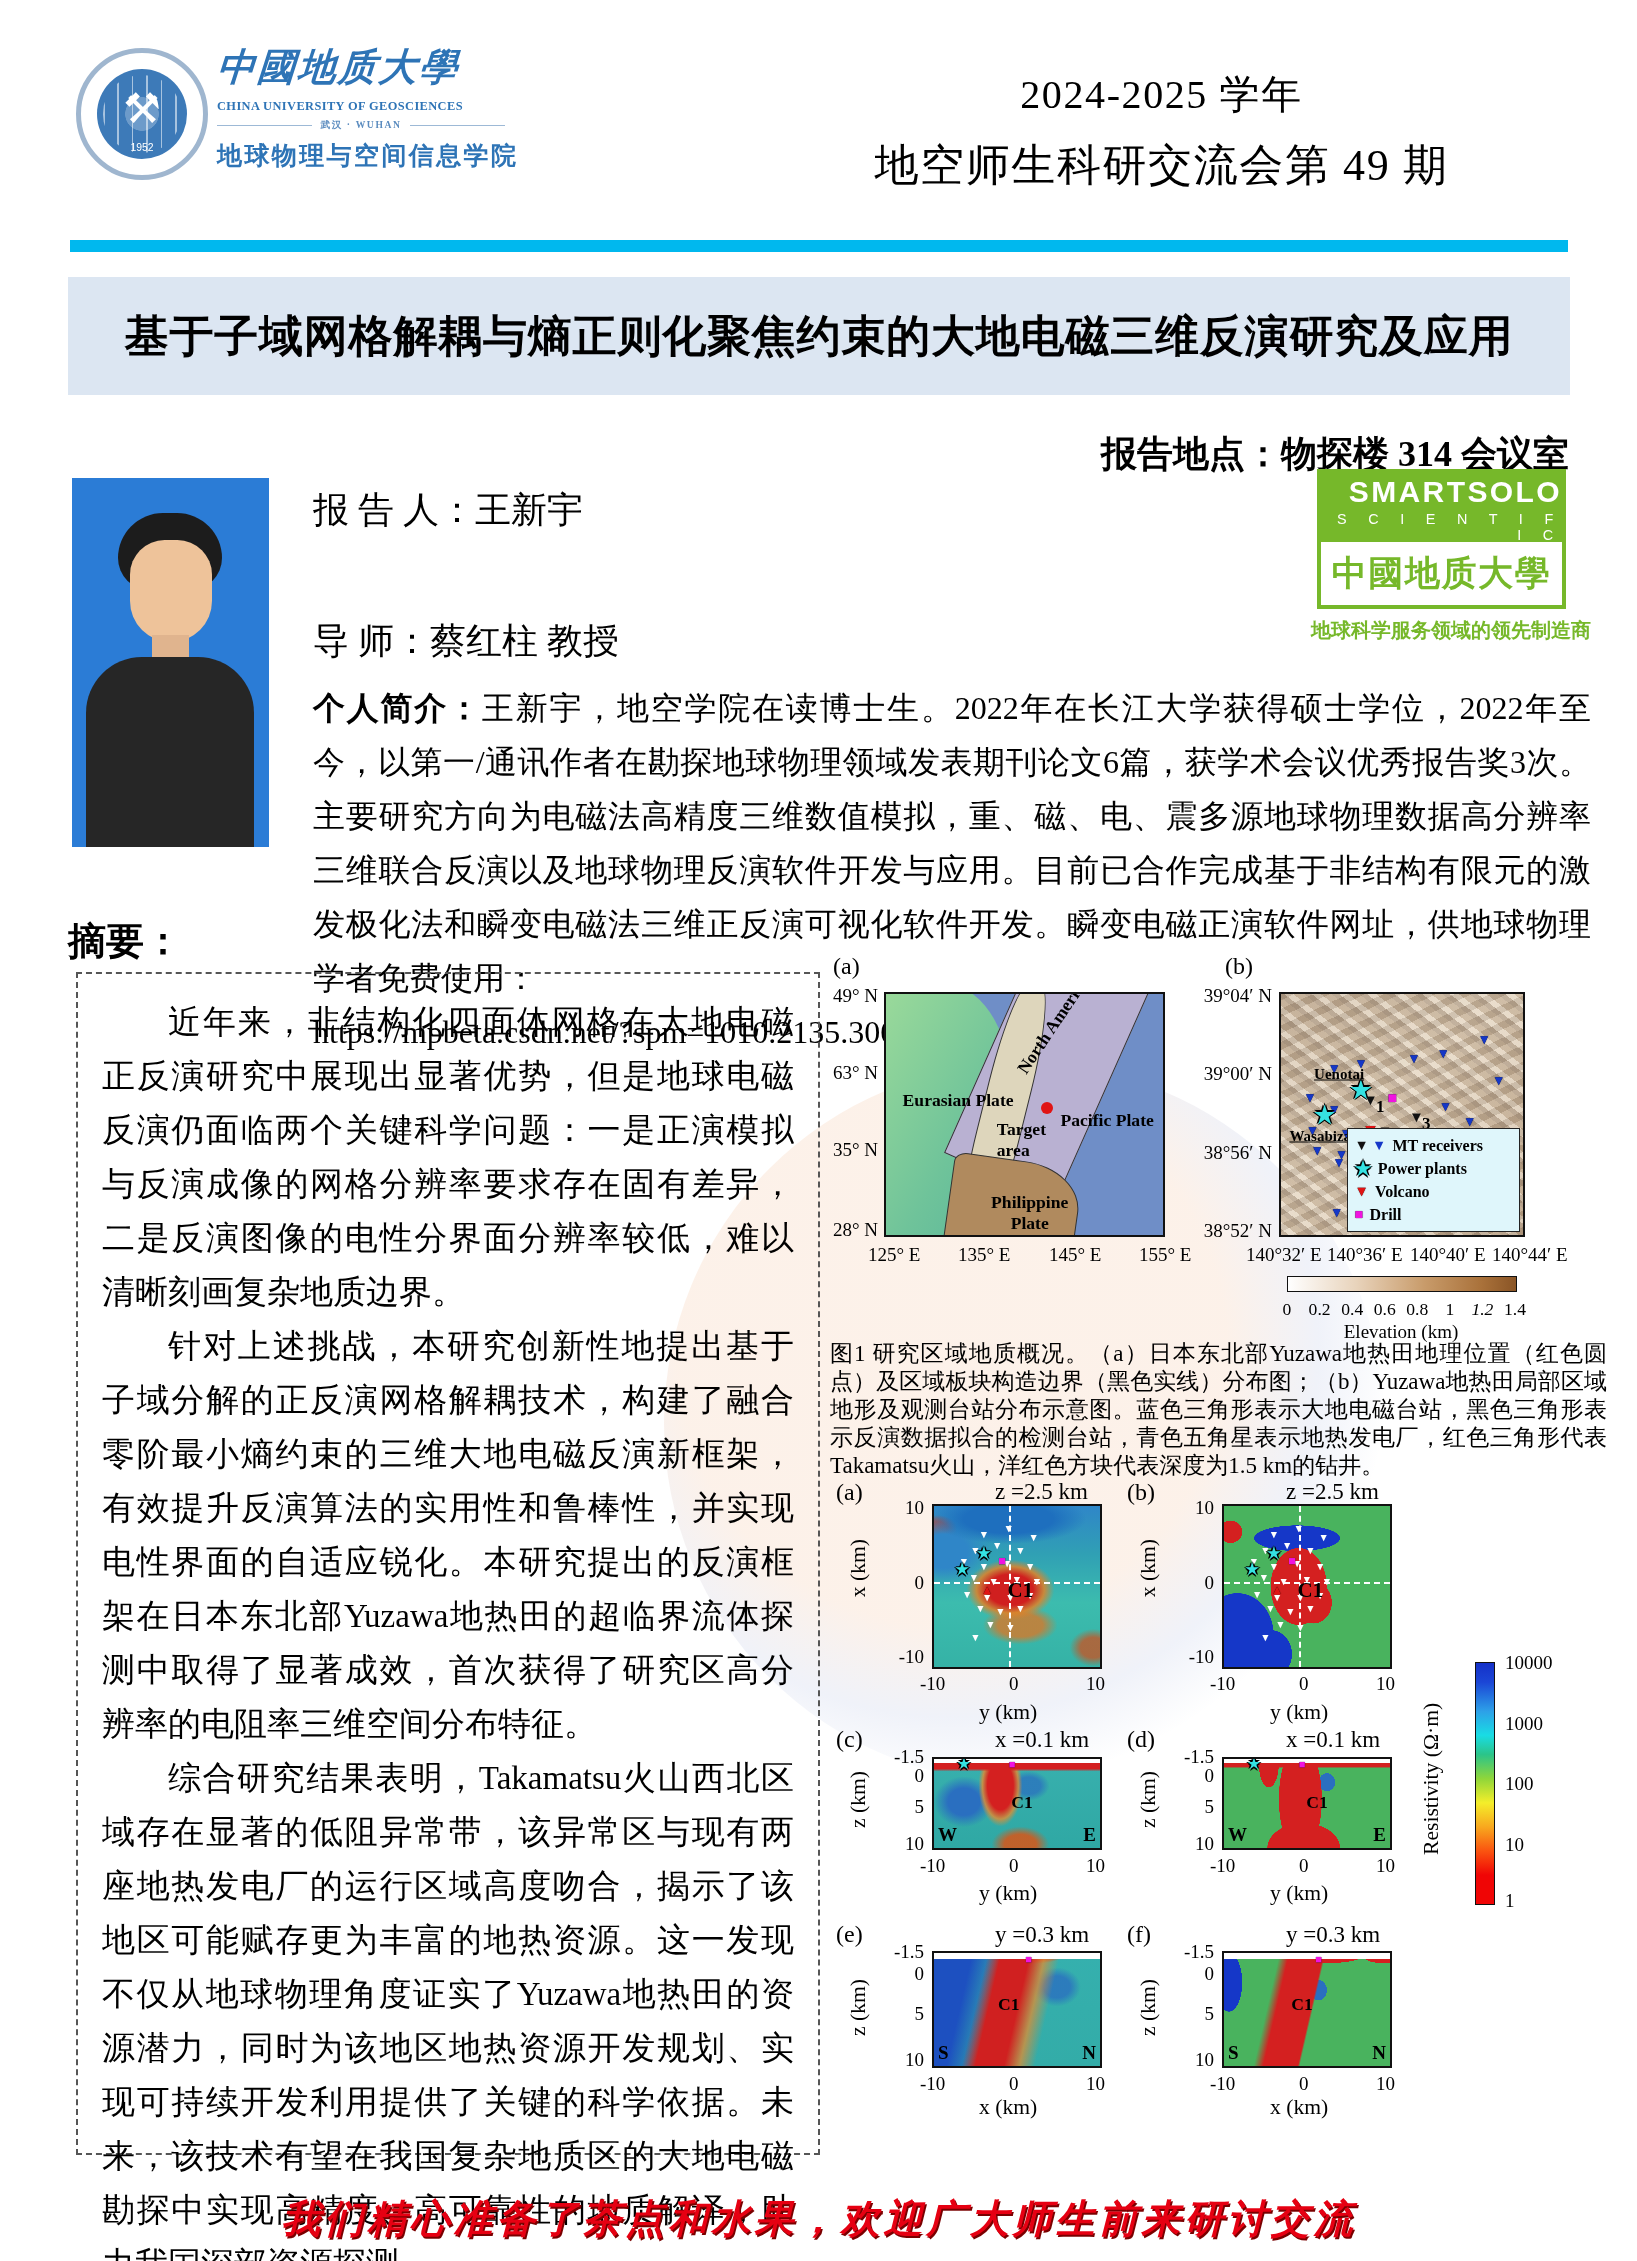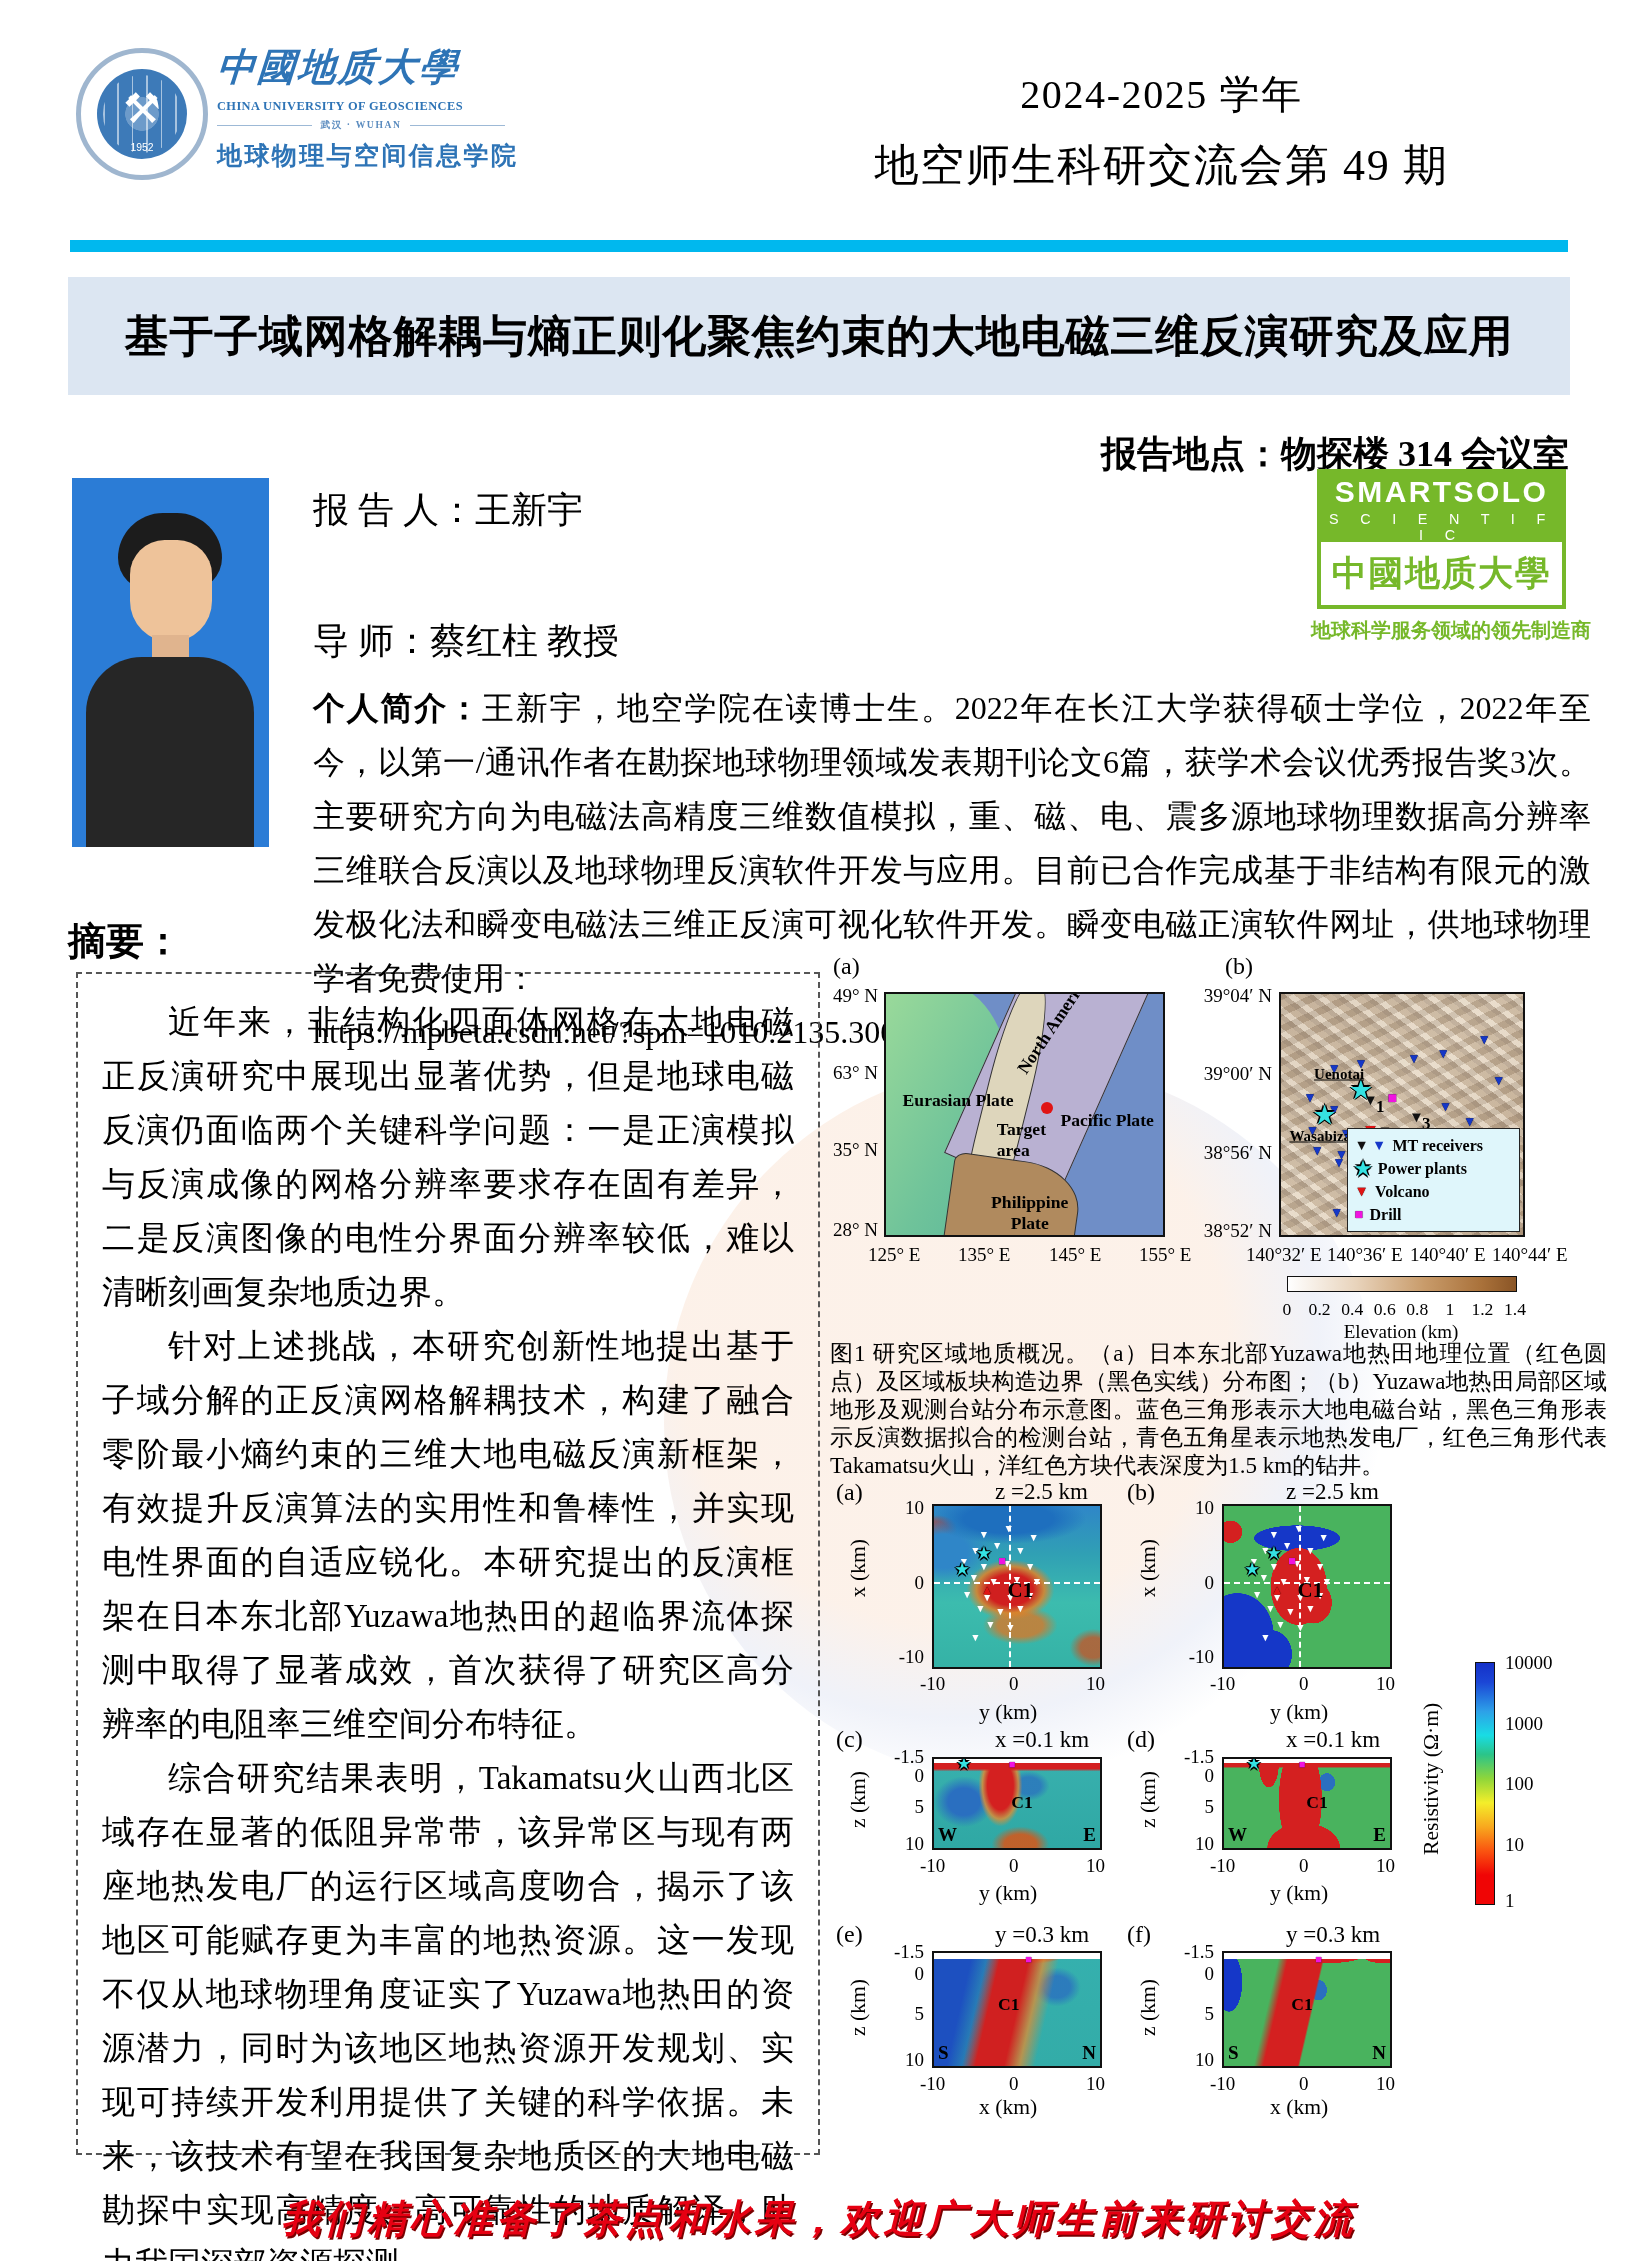--- a/index.html
+++ b/index.html
@@ -35,21 +35,21 @@
   #meta-place{right:69px;}
   
   #photo{left:72px;top:478px;width:197px;height:369px;background:#2b7cd6;overflow:hidden;}
   #photo .hair{position:absolute;left:46px;top:35px;width:104px;height:77px;background:#1c1c1c;border-radius:48px 48px 34px 34px;}
   #photo .face{position:absolute;left:58px;top:62px;width:82px;height:102px;background:#eec39a;border-radius:38px 38px 45px 45px;}
   #photo .neck{position:absolute;left:80px;top:157px;width:37px;height:27px;background:#e3b astray;background:#e0b48e;}
   #photo .body{position:absolute;left:14.4px;top:179px;width:168px;height:190px;background:#262626;border-radius:56px 56px 0 0;}
   .line-label{left:313px;font-size:36px;font-weight:normal;white-space:nowrap;}
   #sponsor{left:1317px;top:469px;width:249px;height:140px;border:4.8px solid #76b82a;background:#fff;
            font-family:"Liberation Sans",sans-serif;box-sizing:border-box;}
-  #sponsor .top{height:69px;background:#76b82a;color:#fff;text-align:center;}
+  #sponsor .top{height:69px;background:#76b82a;color:#fff;text-align:right;}
   #sponsor .b1{font-size:30px;font-weight:bold;letter-spacing:2.4px;line-height:38px;}
   #sponsor .b2{font-size:14.4px;letter-spacing:8.8px;line-height:16px;}
   #sponsor .bottom{height:62px;display:flex;align-items:center;justify-content:center;}
   #sponsor .cn{color:#76b82a;font-size:35px;font-weight:bold;letter-spacing:1.6px;}
   #sponsor-tag{left:1311px;top:617px;width:264px;text-align:center;color:#76b82a;font-size:20px;font-weight:bold;
                font-family:"Liberation Sans",sans-serif;white-space:nowrap;}
   #bio{left:313px;top:681px;width:1278px;font-size:32px;line-height:54px;text-align:justify;}
   #bio .lbl{font-weight:bold;}
   #bio a{color:#000;text-decoration:none;}
   
@@ -316,21 +316,21 @@
   <div class="abs tick" style="left:1492px;top:1244px;">140°44′ E</div>
 
   <div class="abs" id="elevbar"></div>
   <div class="abs" style="left:1287px;top:1299px;width:228px;height:21px;">
     <span class="elev-tick" style="left:0%;">0</span>
     <span class="elev-tick" style="left:14.3%;">0.2</span>
     <span class="elev-tick" style="left:28.6%;">0.4</span>
     <span class="elev-tick" style="left:42.9%;">0.6</span>
     <span class="elev-tick" style="left:57.1%;">0.8</span>
     <span class="elev-tick" style="left:71.4%;">1</span>
-    <span class="elev-tick" style="left:85.7%;">1.2</span>
+    <span class="elev-tick" style="left:85.7%;font-style:italic;">1.2</span>
     <span class="elev-tick" style="left:100%;">1.4</span>
   </div>
   <div class="abs tick" style="left:1287px;top:1321px;width:228px;text-align:center;font-size:19px;">Elevation (km)</div>
 
   <div class="abs cap" style="left:830px;top:1340px;width:777px;">图1 研究区域地质概况。（a）日本东北部Yuzawa地热田地理位置（红色圆点）及区域板块构造边界（黑色实线）分布图；（b）Yuzawa地热田局部区域地形及观测台站分布示意图。蓝色三角形表示大地电磁台站，黑色三角形表示反演数据拟合的检测台站，青色五角星表示地热发电厂，红色三角形代表Takamatsu火山，洋红色方块代表深度为1.5 km的钻井。</div>
 
   <div class="abs fig-tag" style="left:836px;top:1479px;">(a)</div>
   <div class="abs ptitle" style="left:995px;top:1479px;">z =2.5 km</div>
   <div class="abs tick r" style="left:876px;top:1497px;width:48px;">10</div>
   <div class="abs tick r" style="left:876px;top:1572px;width:48px;">0</div>

